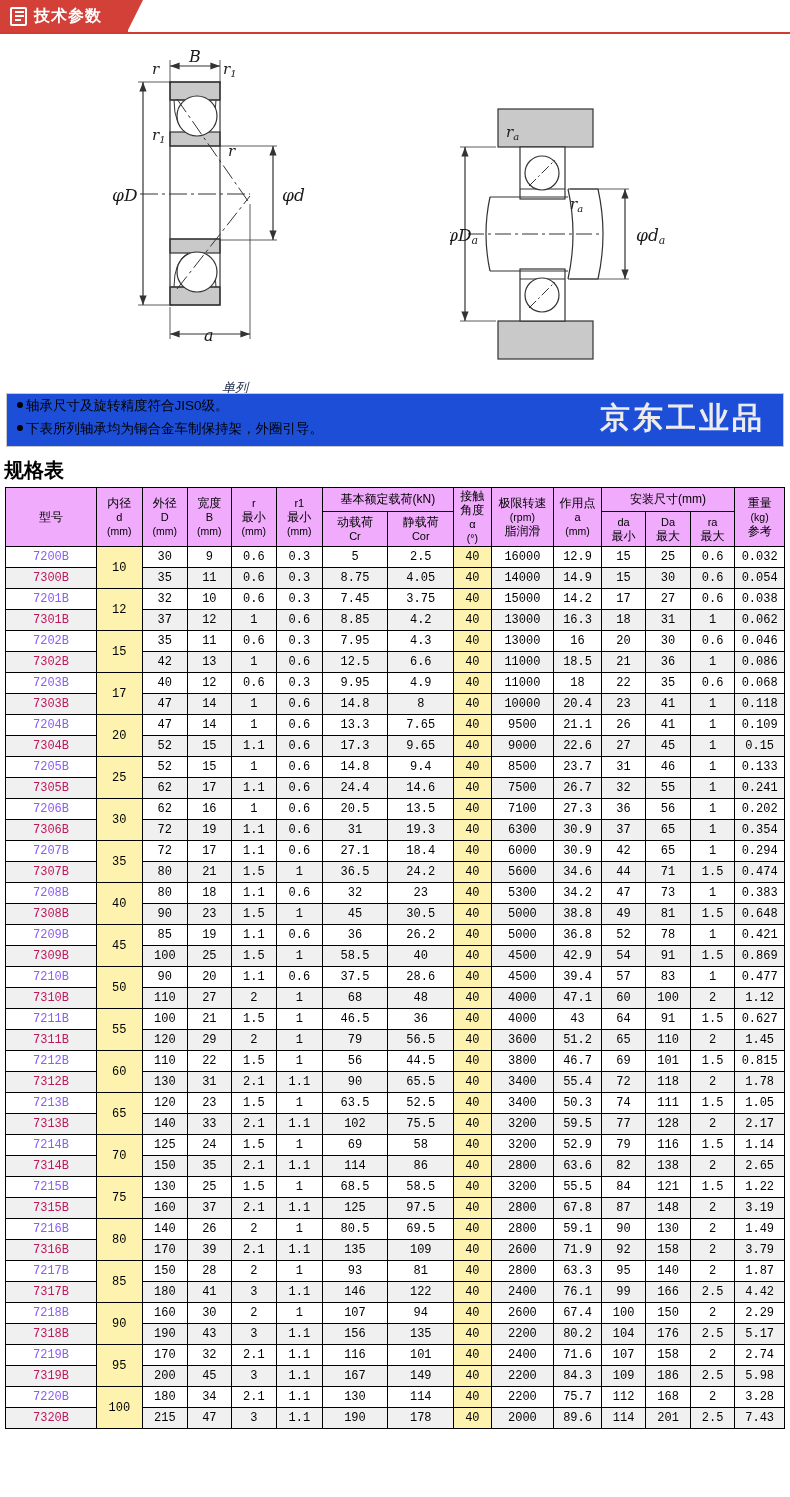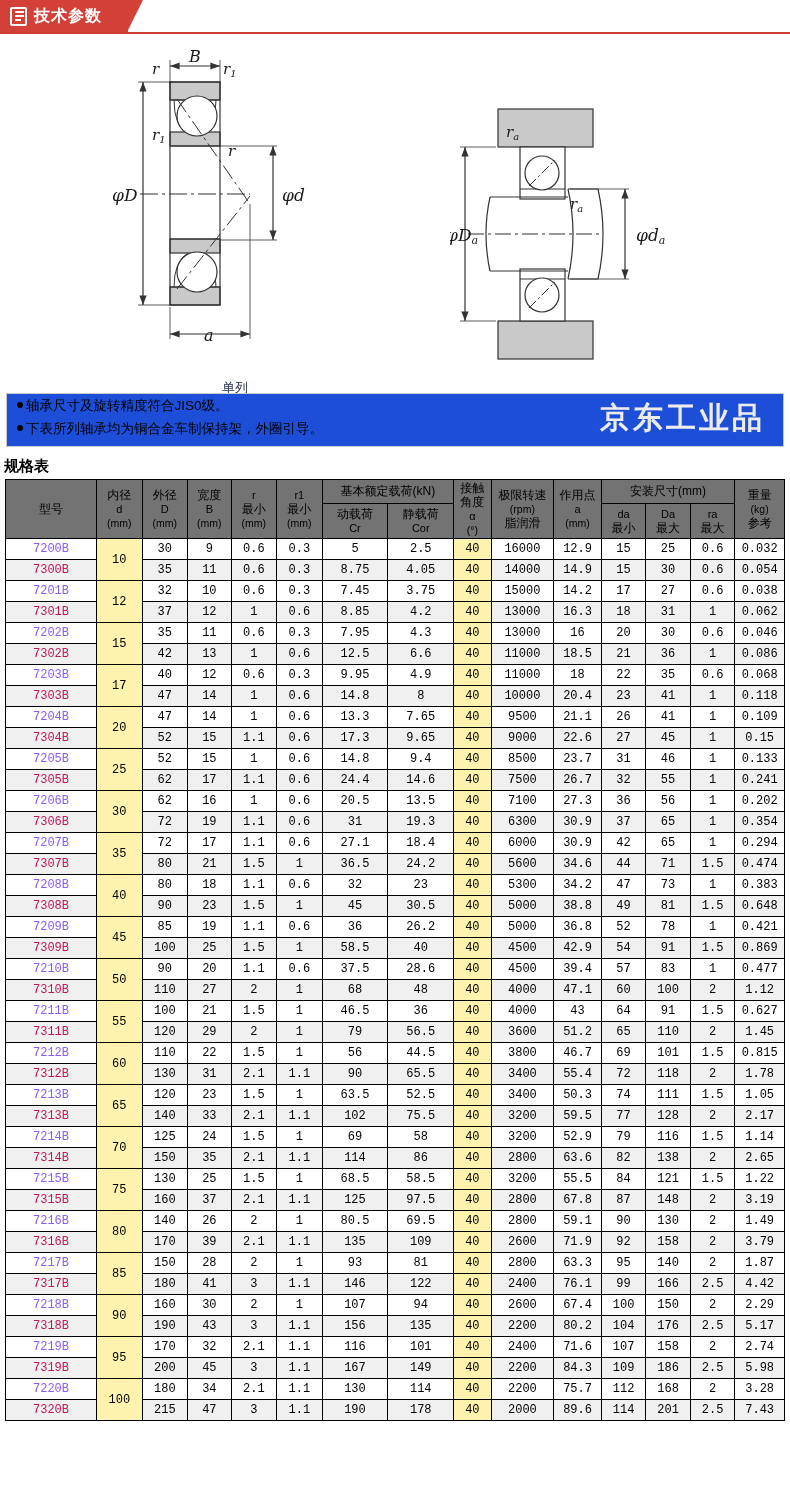--- a/index.html
+++ b/index.html
@@ -49,21 +49,21 @@
 
   
   .diagrams{
     position:relative;height:345px;width:790px;
   }
   .dwg{position:absolute;}
   .dwg-left{left:110px;top:10px;}
   .dwg-right{left:450px;top:55px;}
   .cap{
     position:absolute;left:175px;top:345px;width:120px;text-align:center;
-    font-size:13px;color:#1d2a4a;
+    font-size:13px;color:#1d2a4a;font-style:italic;
   }
 
   
   .notes{
     margin:14px 6px 0 6px;
     border:1px solid #c9c9c9;
     padding:2px 10px 7px 10px;
     position:relative;
     background:#1d4ed8;
   }
@@ -77,39 +77,39 @@
     border-radius:50%;margin-right:3px;vertical-align:2px;
   }
   .watermark{
     position:absolute;right:18px;top:4px;
     font-size:30px;font-weight:bold;color:#ececec;
     letter-spacing:3px;z-index:1;user-select:none;pointer-events:none;
   }
 
   
   .spec-title{
-    margin:10px 0 3px 4px;font-size:15px;font-weight:bold;color:#000;
+    margin:10px 0 3px 4px;font-size:20px;font-weight:bold;color:#000;
   }
   table.spec{
     border-collapse:collapse;
     width:780px;margin:0 5px 8px 5px;
     table-layout:fixed;
   }
   table.spec th,table.spec td{
     border:1px solid #000;
     text-align:center;
     font-family:"Liberation Mono","DejaVu Sans Mono",monospace;
     font-size:12px;
     padding:0;
     height:21px;
     box-sizing:border-box;
     white-space:nowrap;
   }
   table.spec thead th{
-    background:#737373;
+    background:#f0abfc;
     font-family:"Liberation Sans","DejaVu Sans",sans-serif;
     font-size:12px;
     line-height:14px;
     font-weight:normal;
     padding:1px 0;
   }
   thead .unit{font-size:10.5px;}
   thead .sub{font-size:11px;}
   td.model{color:#8b5cf6;font-size:12.5px;}
   td.bore{background:#fdf3ae;font-size:12.5px;}

